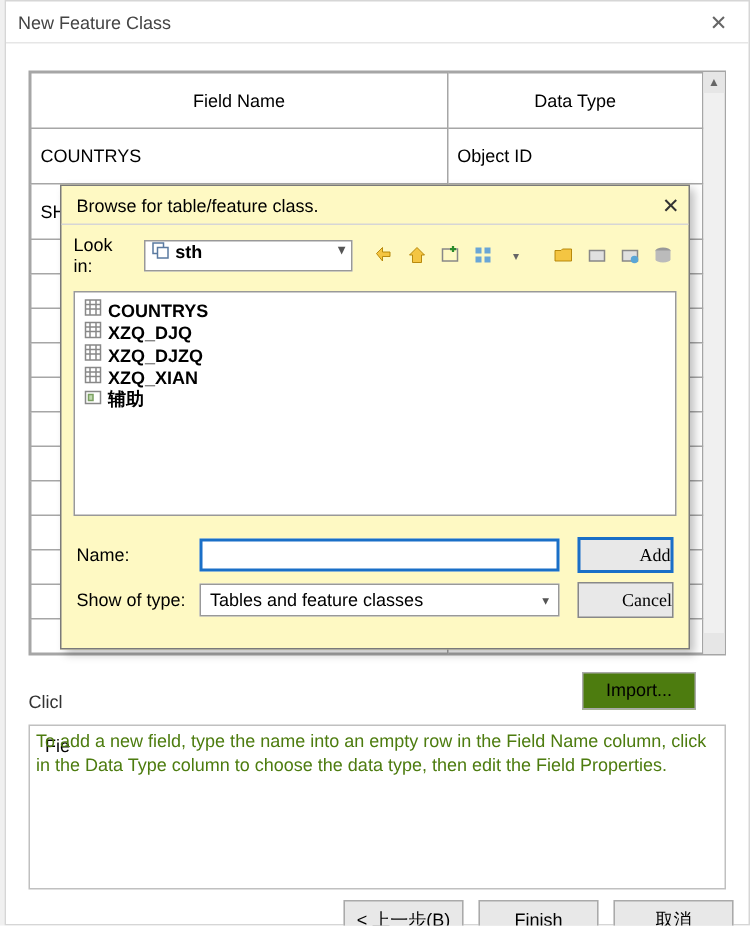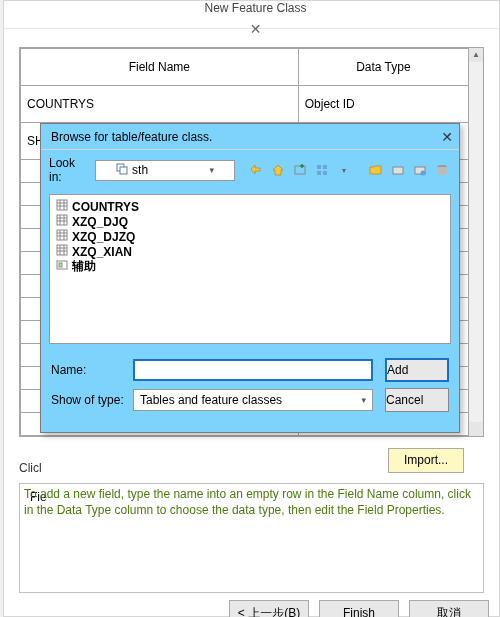--- a/index.html
+++ b/index.html
@@ -1,67 +1,67 @@
 <!DOCTYPE html>
 <html><head>
 <meta charset="utf-8">
 <style>
   * { box-sizing: border-box; margin: 0; padding: 0; font-family: "Segoe UI", Tahoma, sans-serif; font-size: 12px; }
   body { width: 500px; height: 617px; background: #f0f0f0; position: relative; overflow: hidden; }
 
   
   .main-window { position: absolute; left: 3px; top: 0; right: 0; bottom: 0; background: #fff; border: 1px solid #d6d6d6; }
-  .titlebar { display: flex; justify-content: space-between; align-items: center; height: 28px; padding: 0 0 0 8px; border-bottom: 1px solid #e6e6e6; flex-direction: column; }
+  .titlebar { display: flex; justify-content: space-between; align-items: center; height: 28px; padding: 0 0 0 8px; border-bottom: 1px solid #e6e6e6; }
   .titlebar .title { color: #444; }
   .titlebar .close { width: 40px; text-align: center; color: #666; font-size: 14px; line-height: 28px; }
 
   .body-area { padding: 18px 15px 10px 15px; }
 
   
   .tbl-wrap { border: 1px solid #a6a6a6; position: relative; }
   table { width: 100%; border-collapse: collapse; table-layout: fixed; }
   th, td { border: 1px solid #a6a6a6; padding: 11px 6px; text-align: left; font-weight: normal; height: 14px; }
   th { text-align: center; background: #fff; }
   .col-name { width: 62%; }
   .col-type { width: 38%; }
   .tbl-scroll { position: absolute; top: 0; right: 0; bottom: 0; width: 14px; background: #f0f0f0; display: flex; flex-direction: column; justify-content: space-between; align-items: center; }
   .tbl-scroll .arrow { height: 14px; width: 100%; background: #e6e6e6; text-align: center; font-size: 8px; line-height: 14px; color: #666; }
   .tbl-wrap table { width: calc(100% - 14px); }
 
   .click-label { margin-top: 24px; color: #333; }
 
   .field-props { margin-top: 8px; border: 1px solid #c0c0c0; height: 110px; padding: 6px 10px; position: relative; }
 
-  .import-btn { position: absolute; right: 35px; top: 447px; width: 76px; height: 25px; background: #fef9c3; border: 1px solid #aaa; text-align: center; line-height: 23px; }
+  .import-btn { position: absolute; right: 35px; top: 447px; width: 76px; height: 25px; background: #4d7c0f; border: 1px solid #aaa; text-align: center; line-height: 23px; }
 
   .help-text { position: absolute; left: 20px; top: 485px; right: 20px; color: #4d7c0f; line-height: 1.35; }
 
   
-  .browse-dialog { position: absolute; left: 40px; top: 123px; width: 420px; background: #7dd3fc; border: 1px solid #7a7a7a; box-shadow: 3px 3px 6px rgba(0,0,0,0.25); }
+  .browse-dialog { position: absolute; left: 40px; top: 123px; width: 420px; background: #fef9c3; border: 1px solid #7a7a7a; box-shadow: 3px 3px 6px rgba(0,0,0,0.25); }
   .browse-title { display: flex; justify-content: space-between; align-items: center; height: 26px; padding: 0 6px 0 10px; border-bottom: 1px solid #d6d6d6; }
   .browse-title .close { font-size: 14px; color: #333; }
   .browse-toolbar { display: flex; align-items: center; gap: 6px; padding: 6px 8px; }
   .browse-toolbar .lbl { margin-right: 2px; }
-  .lookin-select { display: flex; align-items: center; gap: 4px; width: 150px; height: 21px; border: 1px solid #999; background: #fff; padding: 0 20px; position: relative; }
+  .lookin-select { display: flex; gap: 4px; width: 150px; height: 21px; border: 1px solid #999; background: #fff; padding: 0 4px; position: relative; font-weight: bold; }
   .lookin-select .chev { margin-left: auto; font-size: 9px; color: #555; }
   .tb-icons { display: flex; gap: 4px; margin-left: 6px; align-items: center; }
   .tb-icons span { width: 18px; height: 18px; display: inline-flex; align-items: center; justify-content: center; font-size: 12px; }
   .tb-icons span svg { display: block; }
 
   .file-list { margin: 4px 8px 8px 8px; height: 150px; border: 1px solid #999; background: #fff; padding: 4px; overflow: hidden; font-weight: bold; }
   .file-item { display: flex; align-items: center; gap: 4px; height: 15px; padding: 0 2px; }
   .file-item svg { flex-shrink: 0; }
 
   .form-rows { padding: 6px 10px 14px 10px; }
   .form-row { display: flex; align-items: center; margin-bottom: 6px; }
   .form-row .lbl { width: 82px; }
   .name-input { flex: 1; height: 22px; border: 2px solid #1a6fc7; background: #fff; }
   .type-select { flex: 1; height: 22px; border: 1px solid #999; background: #fff; padding: 0 6px; display: flex; align-items: center; justify-content: space-between; }
   .type-select .chev { font-size: 9px; color: #555; }
-  .btn { width: 64px; height: 24px; background: #e8e8e8; border: 1px solid #888; margin-left: 12px; text-align: left; line-height: 22px; }
+  .btn { width: 64px; height: 24px; background: #e8e8e8; border: 1px solid #888; margin-left: 12px; text-align: right; line-height: 22px; font-family: Liberation Serif, serif; }
   .btn.primary { border: 2px solid #1a6fc7; line-height: 20px; }
 
   
   .nav-buttons { position: absolute; right: 10px; bottom: -10px; display: flex; gap: 10px; }
   .nav-buttons .btn2 { width: 80px; height: 26px; background: #e8e8e8; border: 1px solid #aaa; text-align: center; line-height: 24px; }
 </style>
 </head>
 <body>
 
 <div class="main-window">

